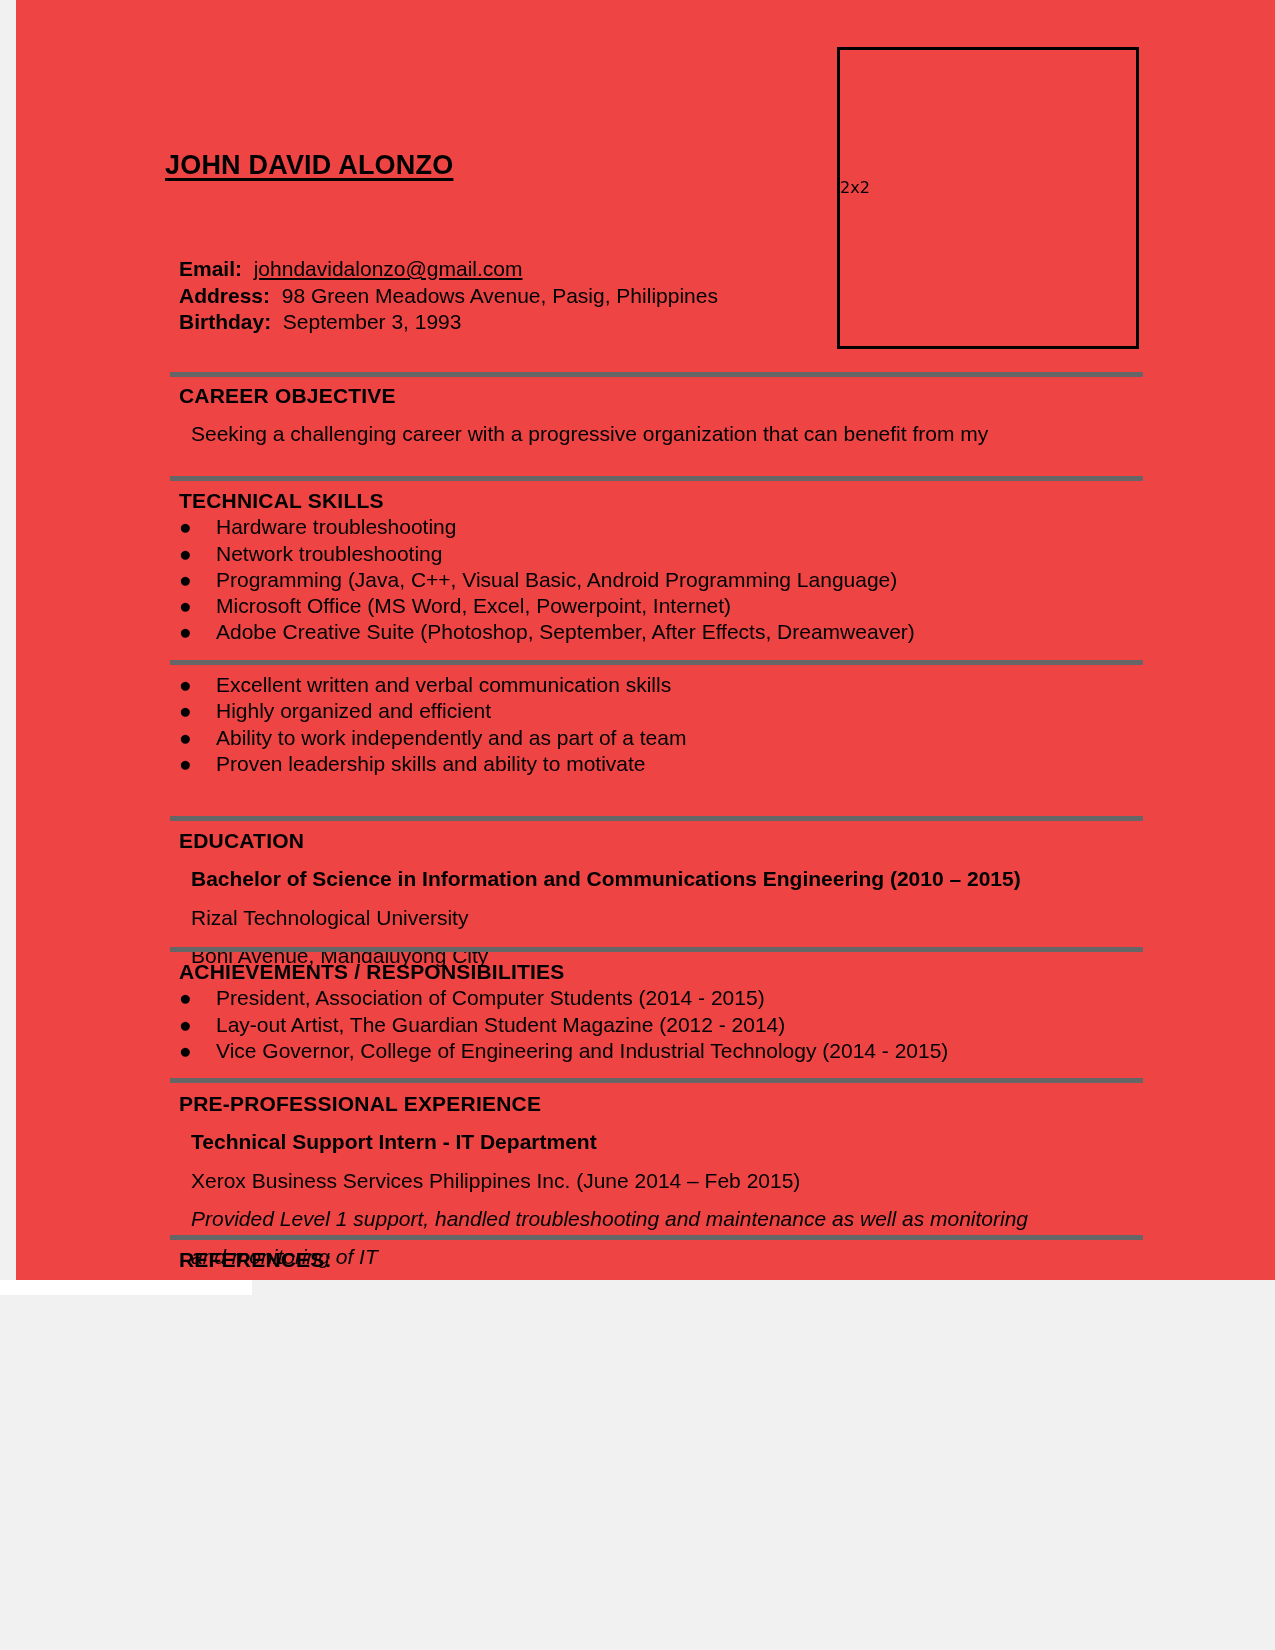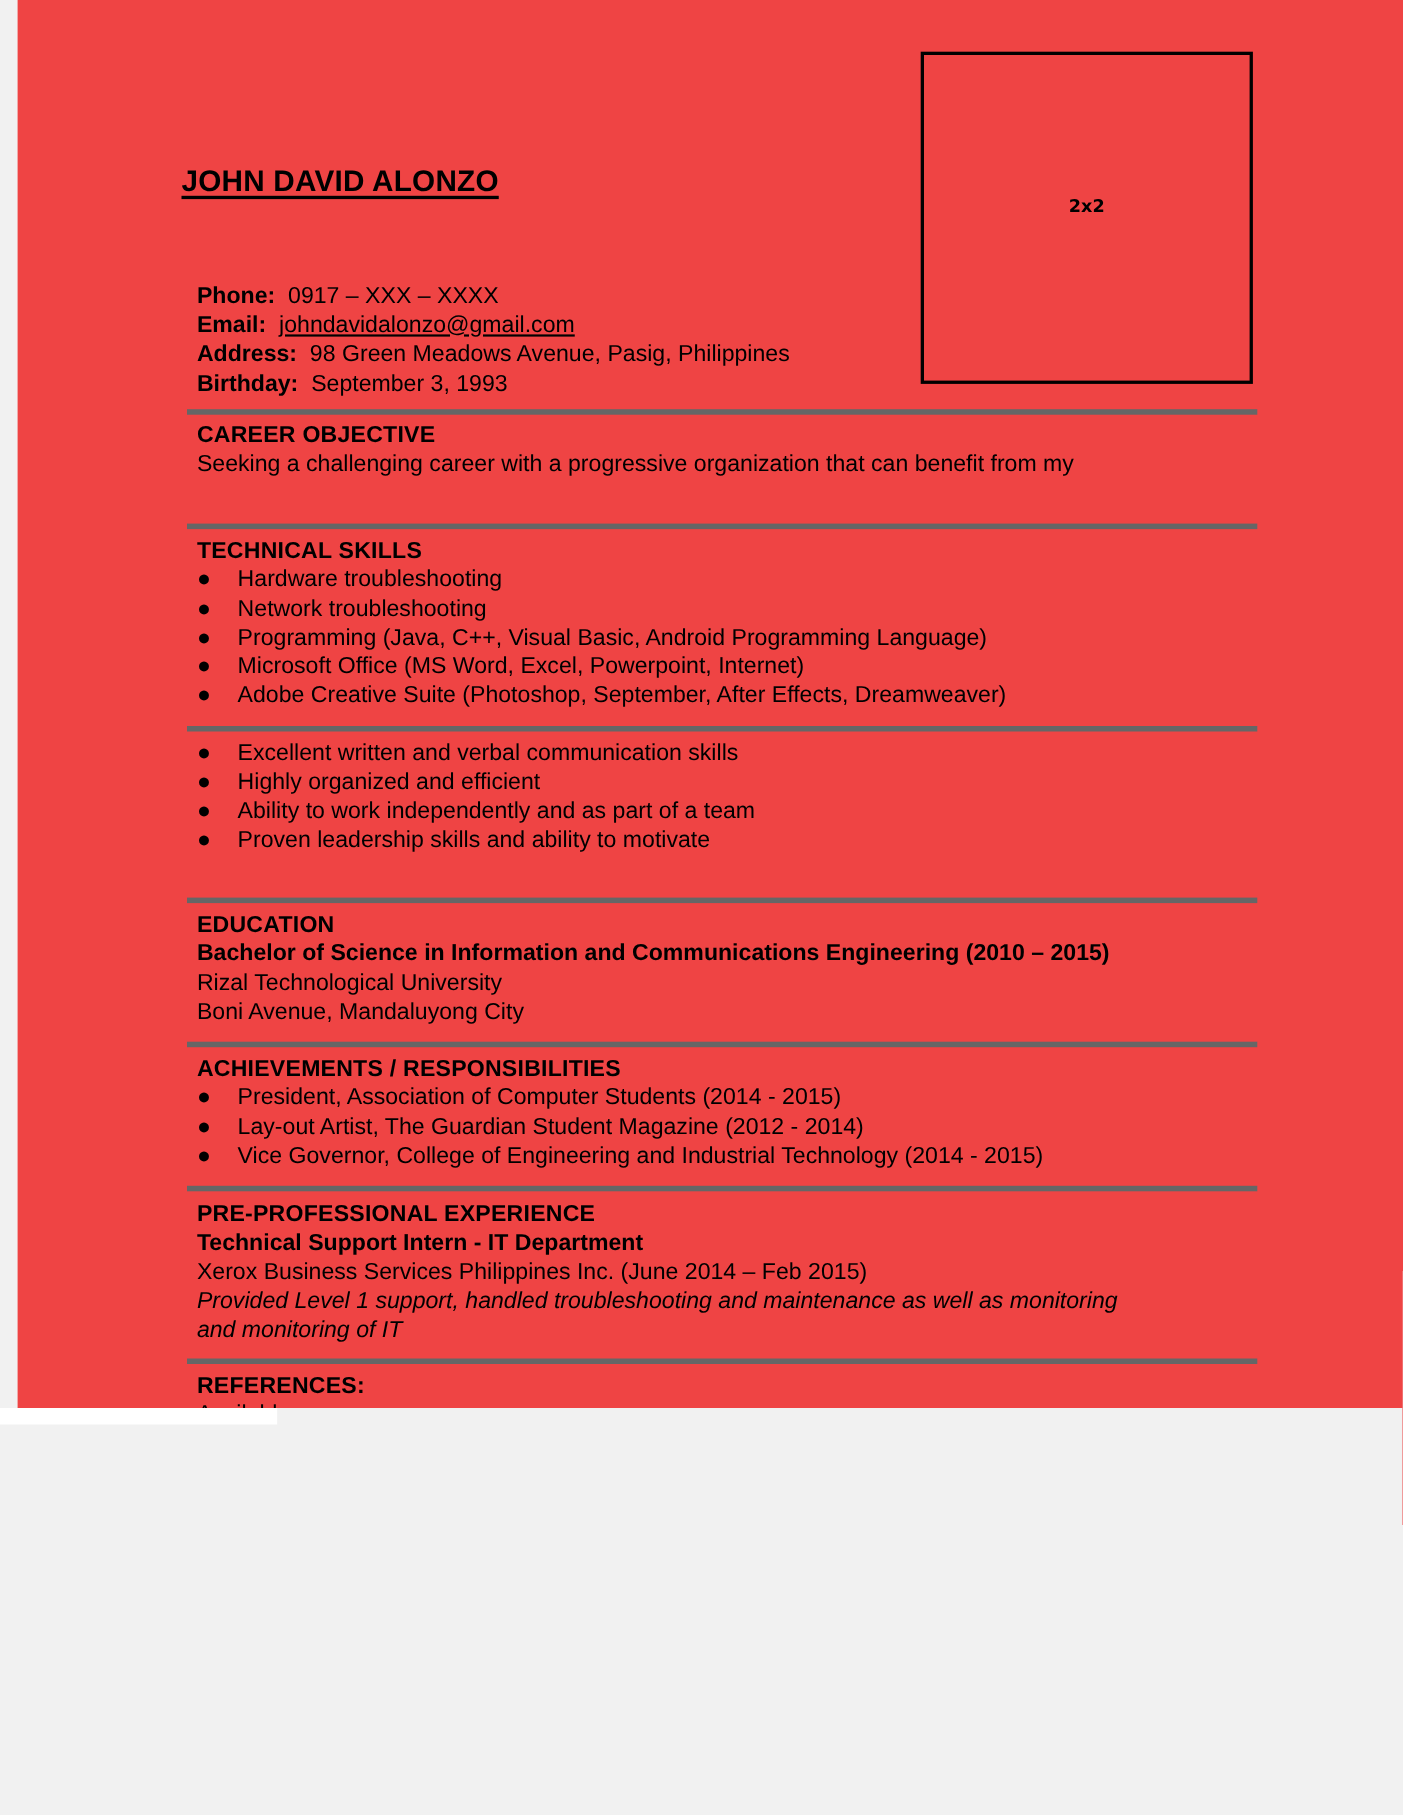--- a/index.html
+++ b/index.html
@@ -7,43 +7,39 @@
          font-family:"Liberation Sans", sans-serif; color:#000; }
   .page { position:absolute; left:16px; top:0; width:1275px; height:1280px; background:#ef4444; overflow:hidden; }
   .page-tail { position:absolute; left:0; top:1280px; width:252px; height:15px; background:#fff; }
   .name { position:absolute; left:149px; top:150px; font-size:27px; font-weight:bold; text-decoration:underline;
           text-decoration-thickness:3px; text-underline-offset:4px; letter-spacing:0.2px; margin:0; }
   .contact { position:absolute; left:163px; top:256px; font-size:21px; line-height:26.5px; }
   .contact .row { white-space:nowrap; }
   .contact b { font-weight:bold; }
   .contact .email { text-decoration:underline; }
   .photo { position:absolute; left:821px; top:47px; width:296px; height:296px; border:3px solid #000; }
-  .photo span { position:absolute; left:0; right:0; top:128px; text-align:center; font-family:"DejaVu Sans", sans-serif; font-size:16px;font-weight:bold; }
+  .photo span { position:absolute; left:0; right:0; top:128px; text-align:left; font-family:"DejaVu Sans", sans-serif; font-size:16px; }
   .sep { position:absolute; left:154px; width:973px; height:5px; background:#666; }
   .section { position:absolute; left:163px; width:940px; font-size:21px; line-height:26.3px; }
   .section h2 { margin:0; font-size:21px; font-weight:bold; line-height:26.3px; letter-spacing:0.2px; }
   .section ul { list-style:none; margin:0; padding:0; }
   .section li { position:relative; padding-left:37px; white-space:nowrap; }
   .section li .bullet { position:absolute; left:0; top:0; }
   .section .bold { font-weight:bold; }
   .section .ital { font-style:italic; }
-  .section p { margin:0; }
+  .section p { margin:12px; }
 </style>
 </head>
 <body>
 
 <div class="page">
 
   <h1 class="name">JOHN DAVID ALONZO</h1>
 
   <div class="contact">
-    <div class="row">
-      <b>Phone:</b>&nbsp;
-      <span>0917 – XXX – XXXX</span>
-    </div>
     <div class="row">
       <b>Email:</b>&nbsp;
       <span class="email">johndavidalonzo@gmail.com</span>
     </div>
     <div class="row">
       <b>Address:</b>&nbsp;
       <span>98 Green Meadows Avenue, Pasig, Philippines</span>
     </div>
     <div class="row">
       <b>Birthday:</b>&nbsp;

